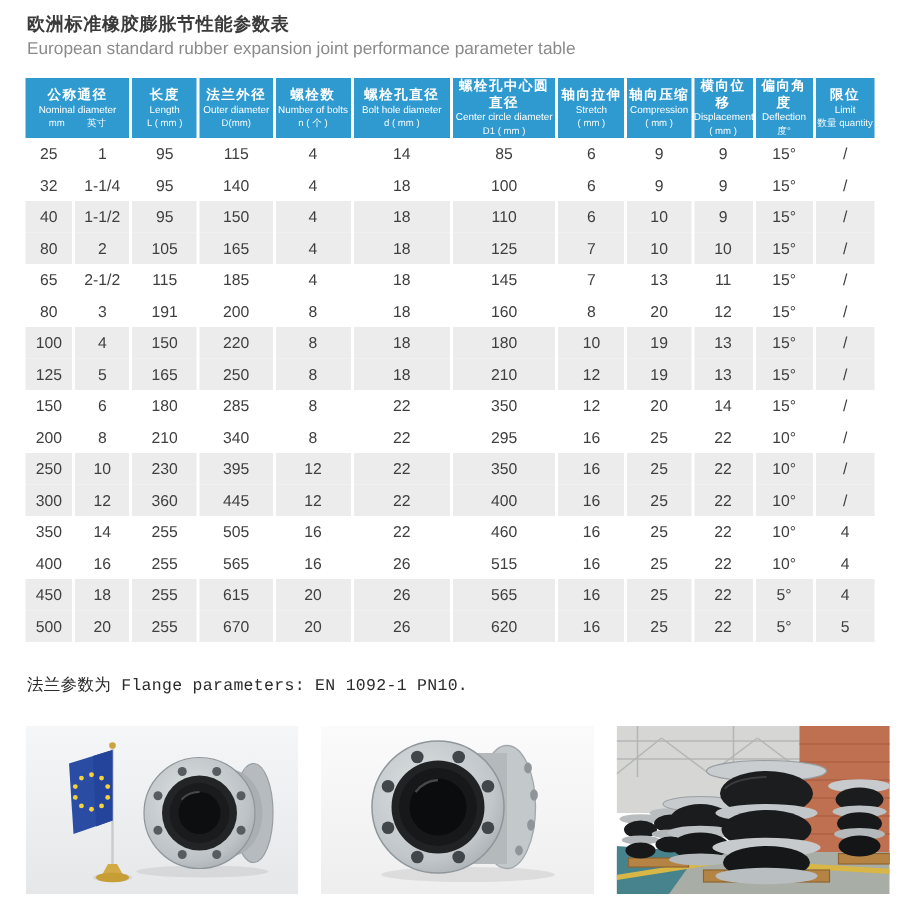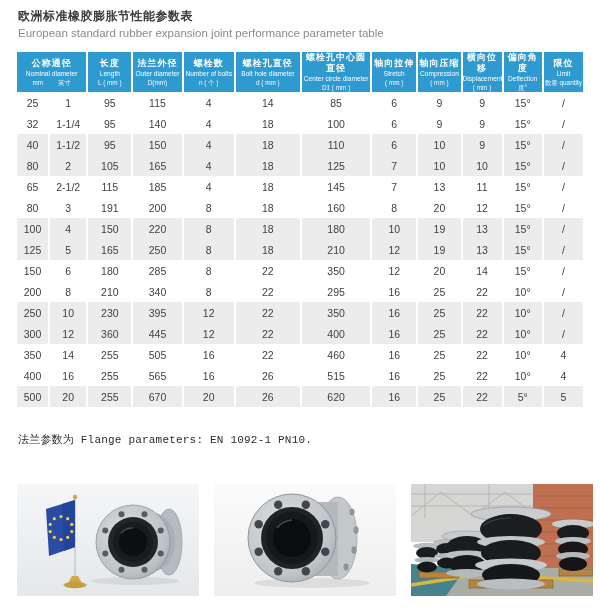--- a/index.html
+++ b/index.html
@@ -15,21 +15,21 @@
   table.params thead th{background:var(--header-bg,#2e9ad0);color:#fff;height:40px;
     vertical-align:middle;padding:0;font-weight:normal;text-align:center;}
   .h-zh{font-size:9px;font-weight:bold;letter-spacing:1px;line-height:11px;}
   .h-en{font-size:6.6px;line-height:8px;margin-top:1px;}
   .h-unit{font-size:6.4px;line-height:8px;margin-top:1px;opacity:.95;}
   .h-units2{display:flex;justify-content:space-around;padding:0 8px;}
   table.params tbody td{height:21px;text-align:center;font-size:10.5px;color:#3f3f3f;
     background:#fff;padding:0;white-space:nowrap;overflow:hidden;}
   table.params tbody tr.alt td{background:var(--row-alt,#ececec);}
 
-  .note{position:absolute;left:18px;top:432px;
+  .note{position:absolute;left:18px;top:449px;
     font-family:"Liberation Mono","DejaVu Sans Mono",monospace;
     font-size:11px;color:#2b2b2b;letter-spacing:.2px;}
 
   .photos{position:absolute;left:17px;top:484px;width:576px;height:112px;
     display:flex;gap:15px;}
   .photo{width:182px;height:112px;overflow:hidden;flex:0 0 auto;}
   .photo svg{display:block;}
 </style>
 </head>
 <body>
@@ -309,20 +309,34 @@
           <td>16</td>
           <td>26</td>
           <td>515</td>
           <td>16</td>
           <td>25</td>
           <td>22</td>
           <td>10°</td>
           <td>4</td>
         </tr>
         <tr class="alt">
+          <td>450</td>
+          <td>18</td>
+          <td>255</td>
+          <td>615</td>
+          <td>20</td>
+          <td>26</td>
+          <td>565</td>
+          <td>16</td>
+          <td>25</td>
+          <td>22</td>
+          <td>5°</td>
+          <td>4</td>
+        </tr>
+        <tr class="alt">
           <td>500</td>
           <td>20</td>
           <td>255</td>
           <td>670</td>
           <td>20</td>
           <td>26</td>
           <td>620</td>
           <td>16</td>
           <td>25</td>
           <td>22</td>

